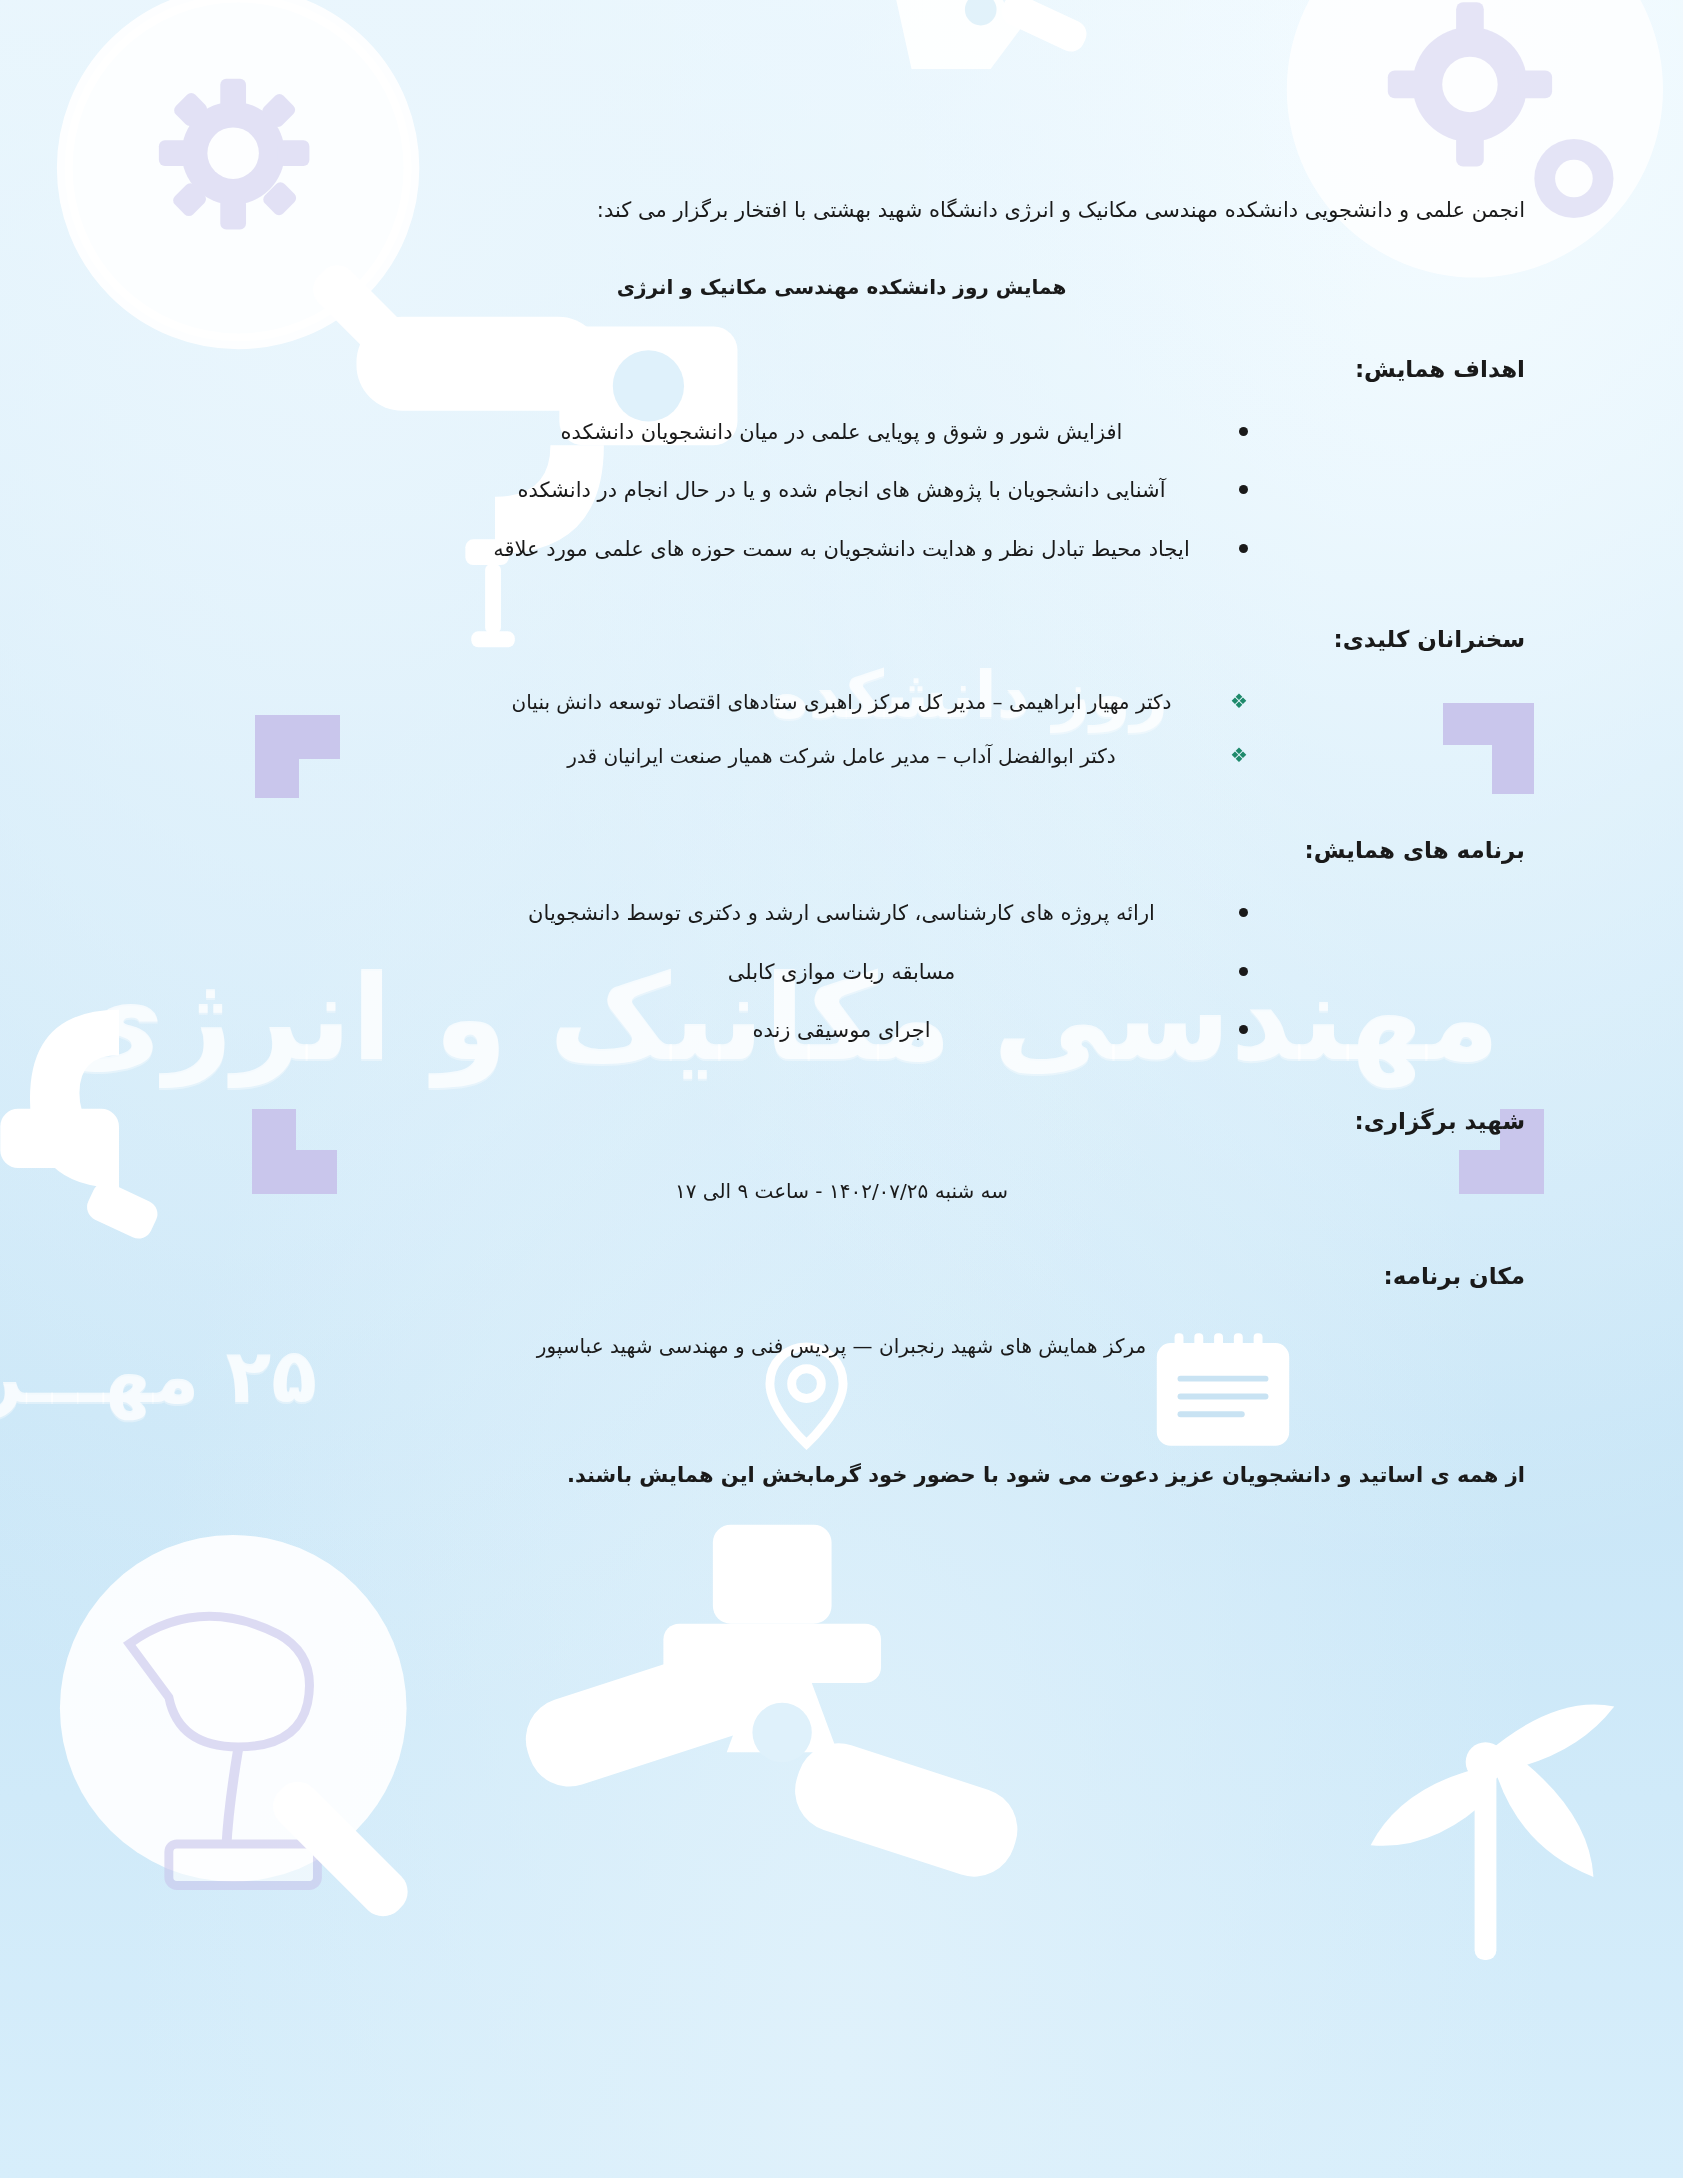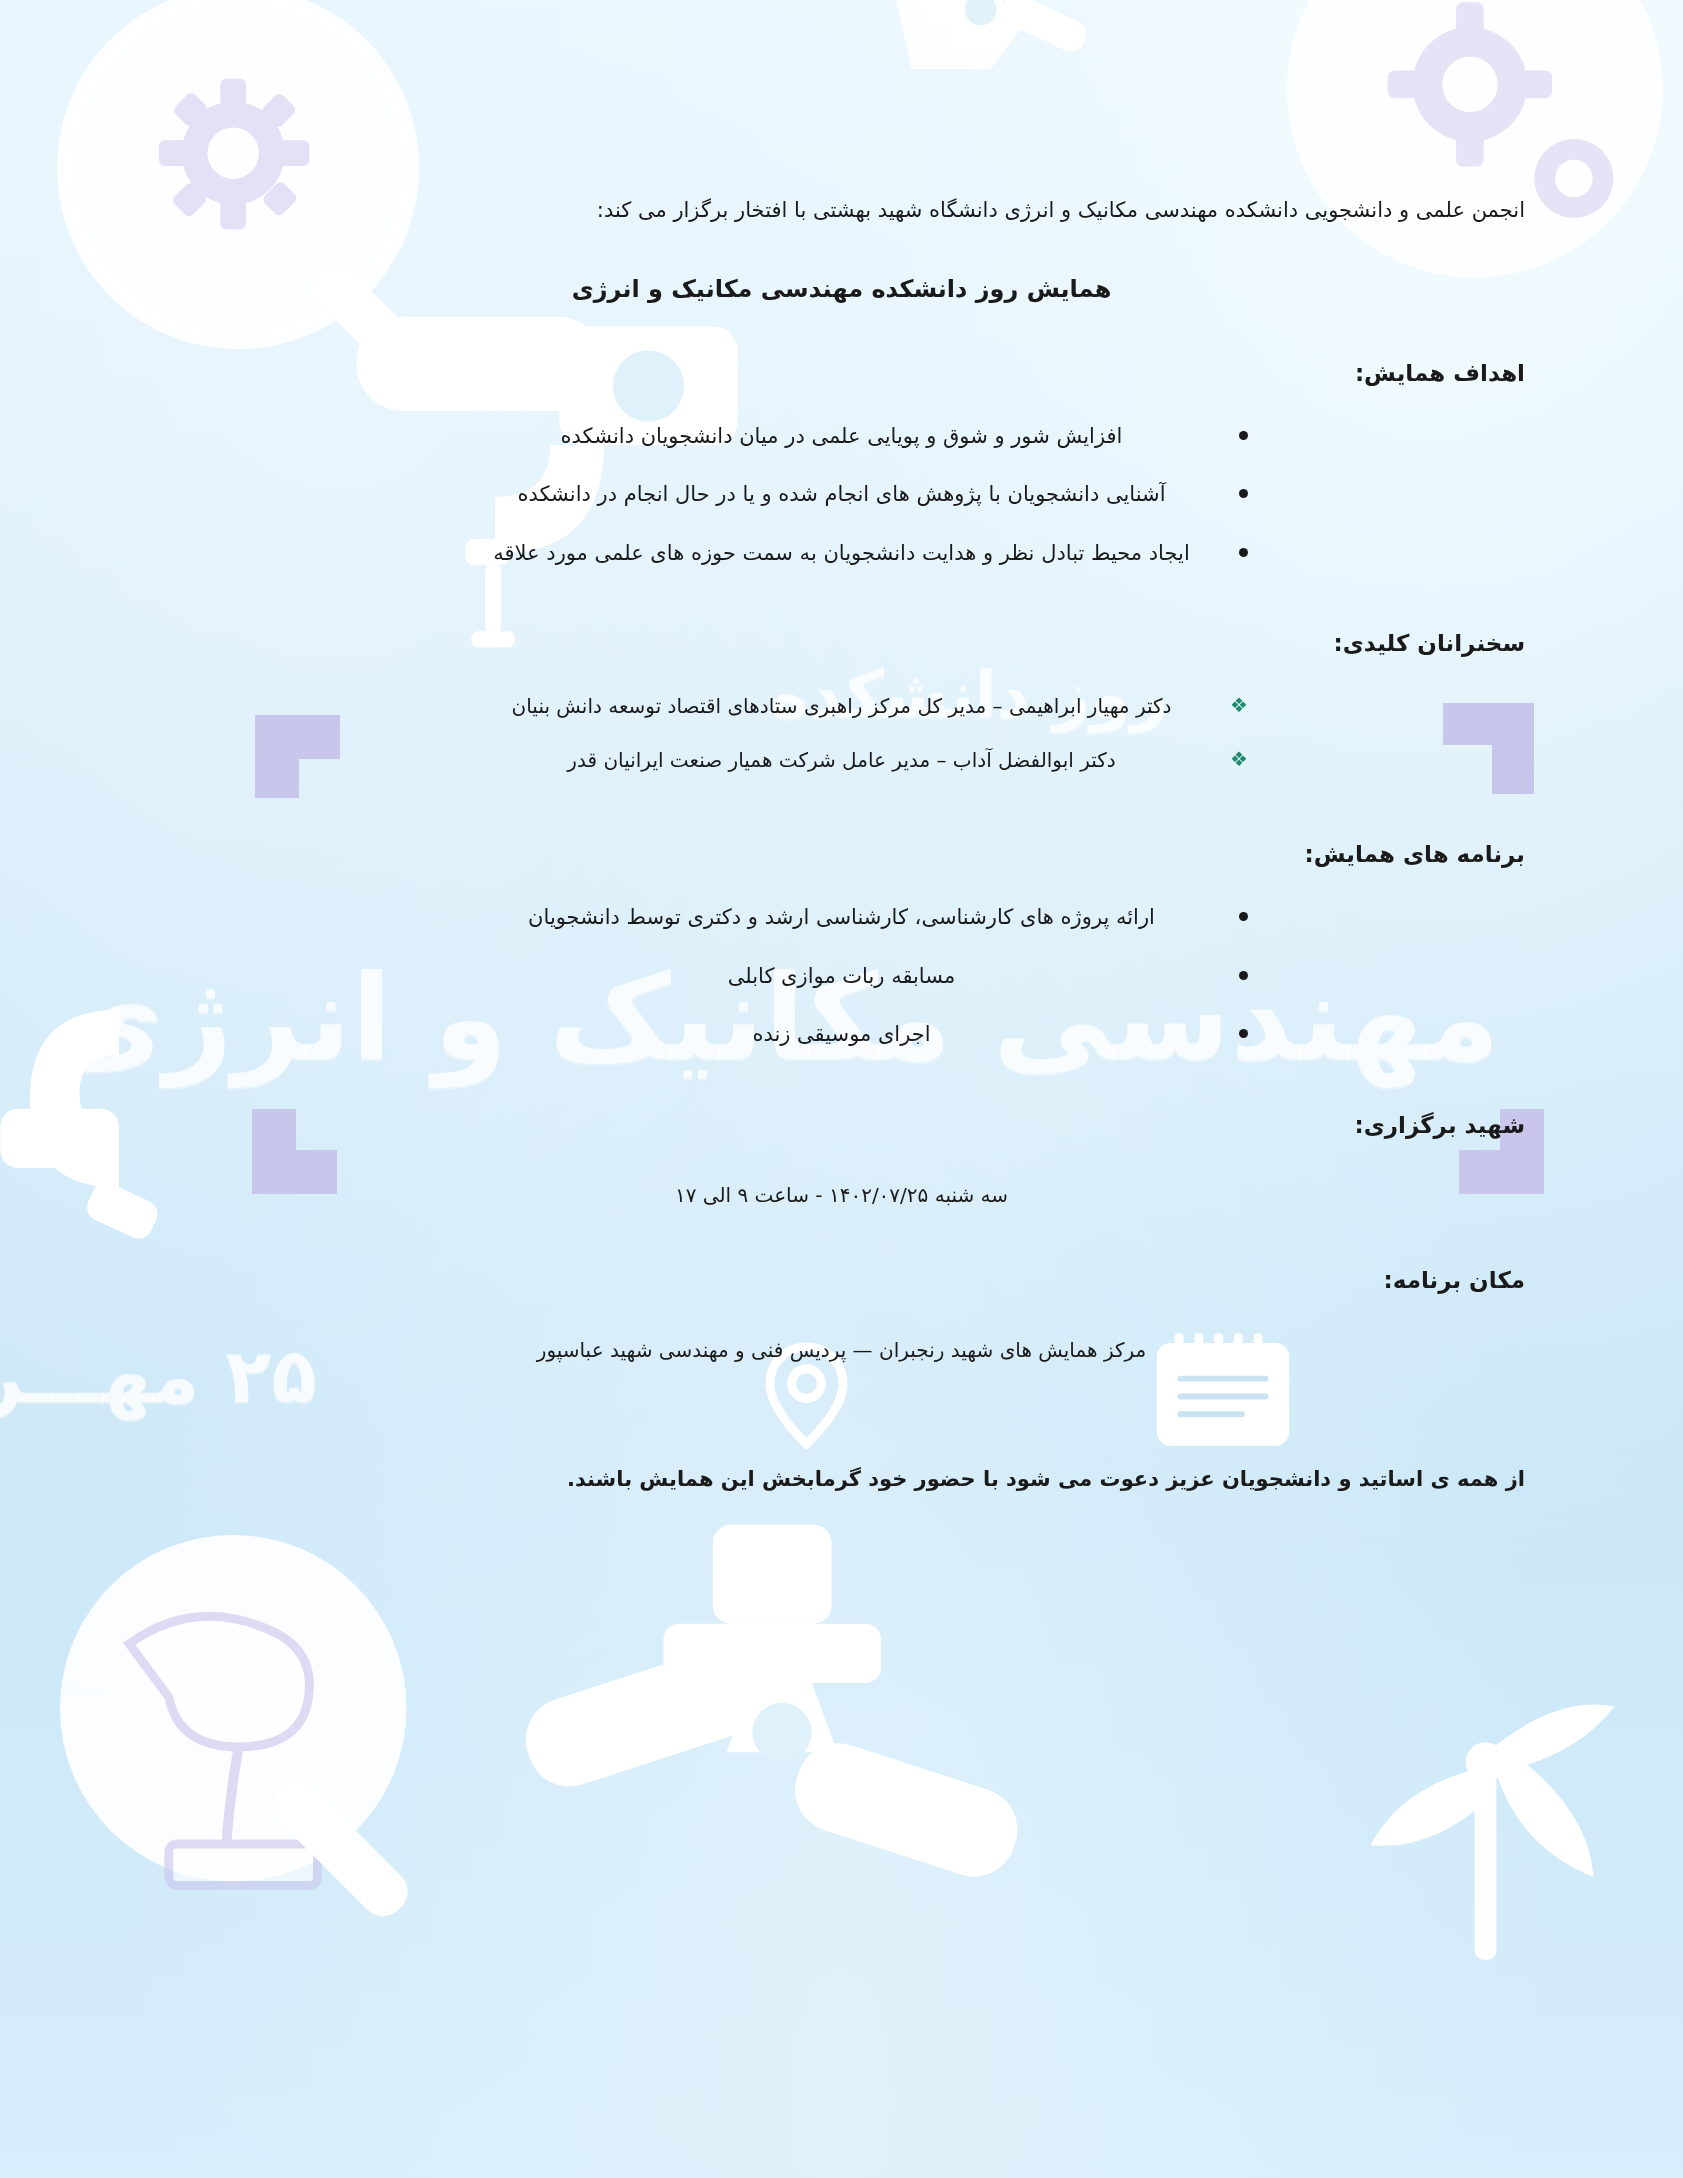--- a/index.html
+++ b/index.html
@@ -69,21 +69,21 @@
 
   .intro {
     font-size: 21px;
     line-height: 1.7;
     margin: 0 0 46px 0;
     text-align: justify;
     text-align-last: right;
   }
 
   .event-title {
-    font-size: 24px;
+    font-size: 20px;
     font-weight: bold;
     text-align: center;
     margin: 0 0 57px 0;
     letter-spacing: 0px;
   }
 
   .section-head {
     font-size: 23px;
     font-weight: bold;
     margin: 0 0 34px 0;

